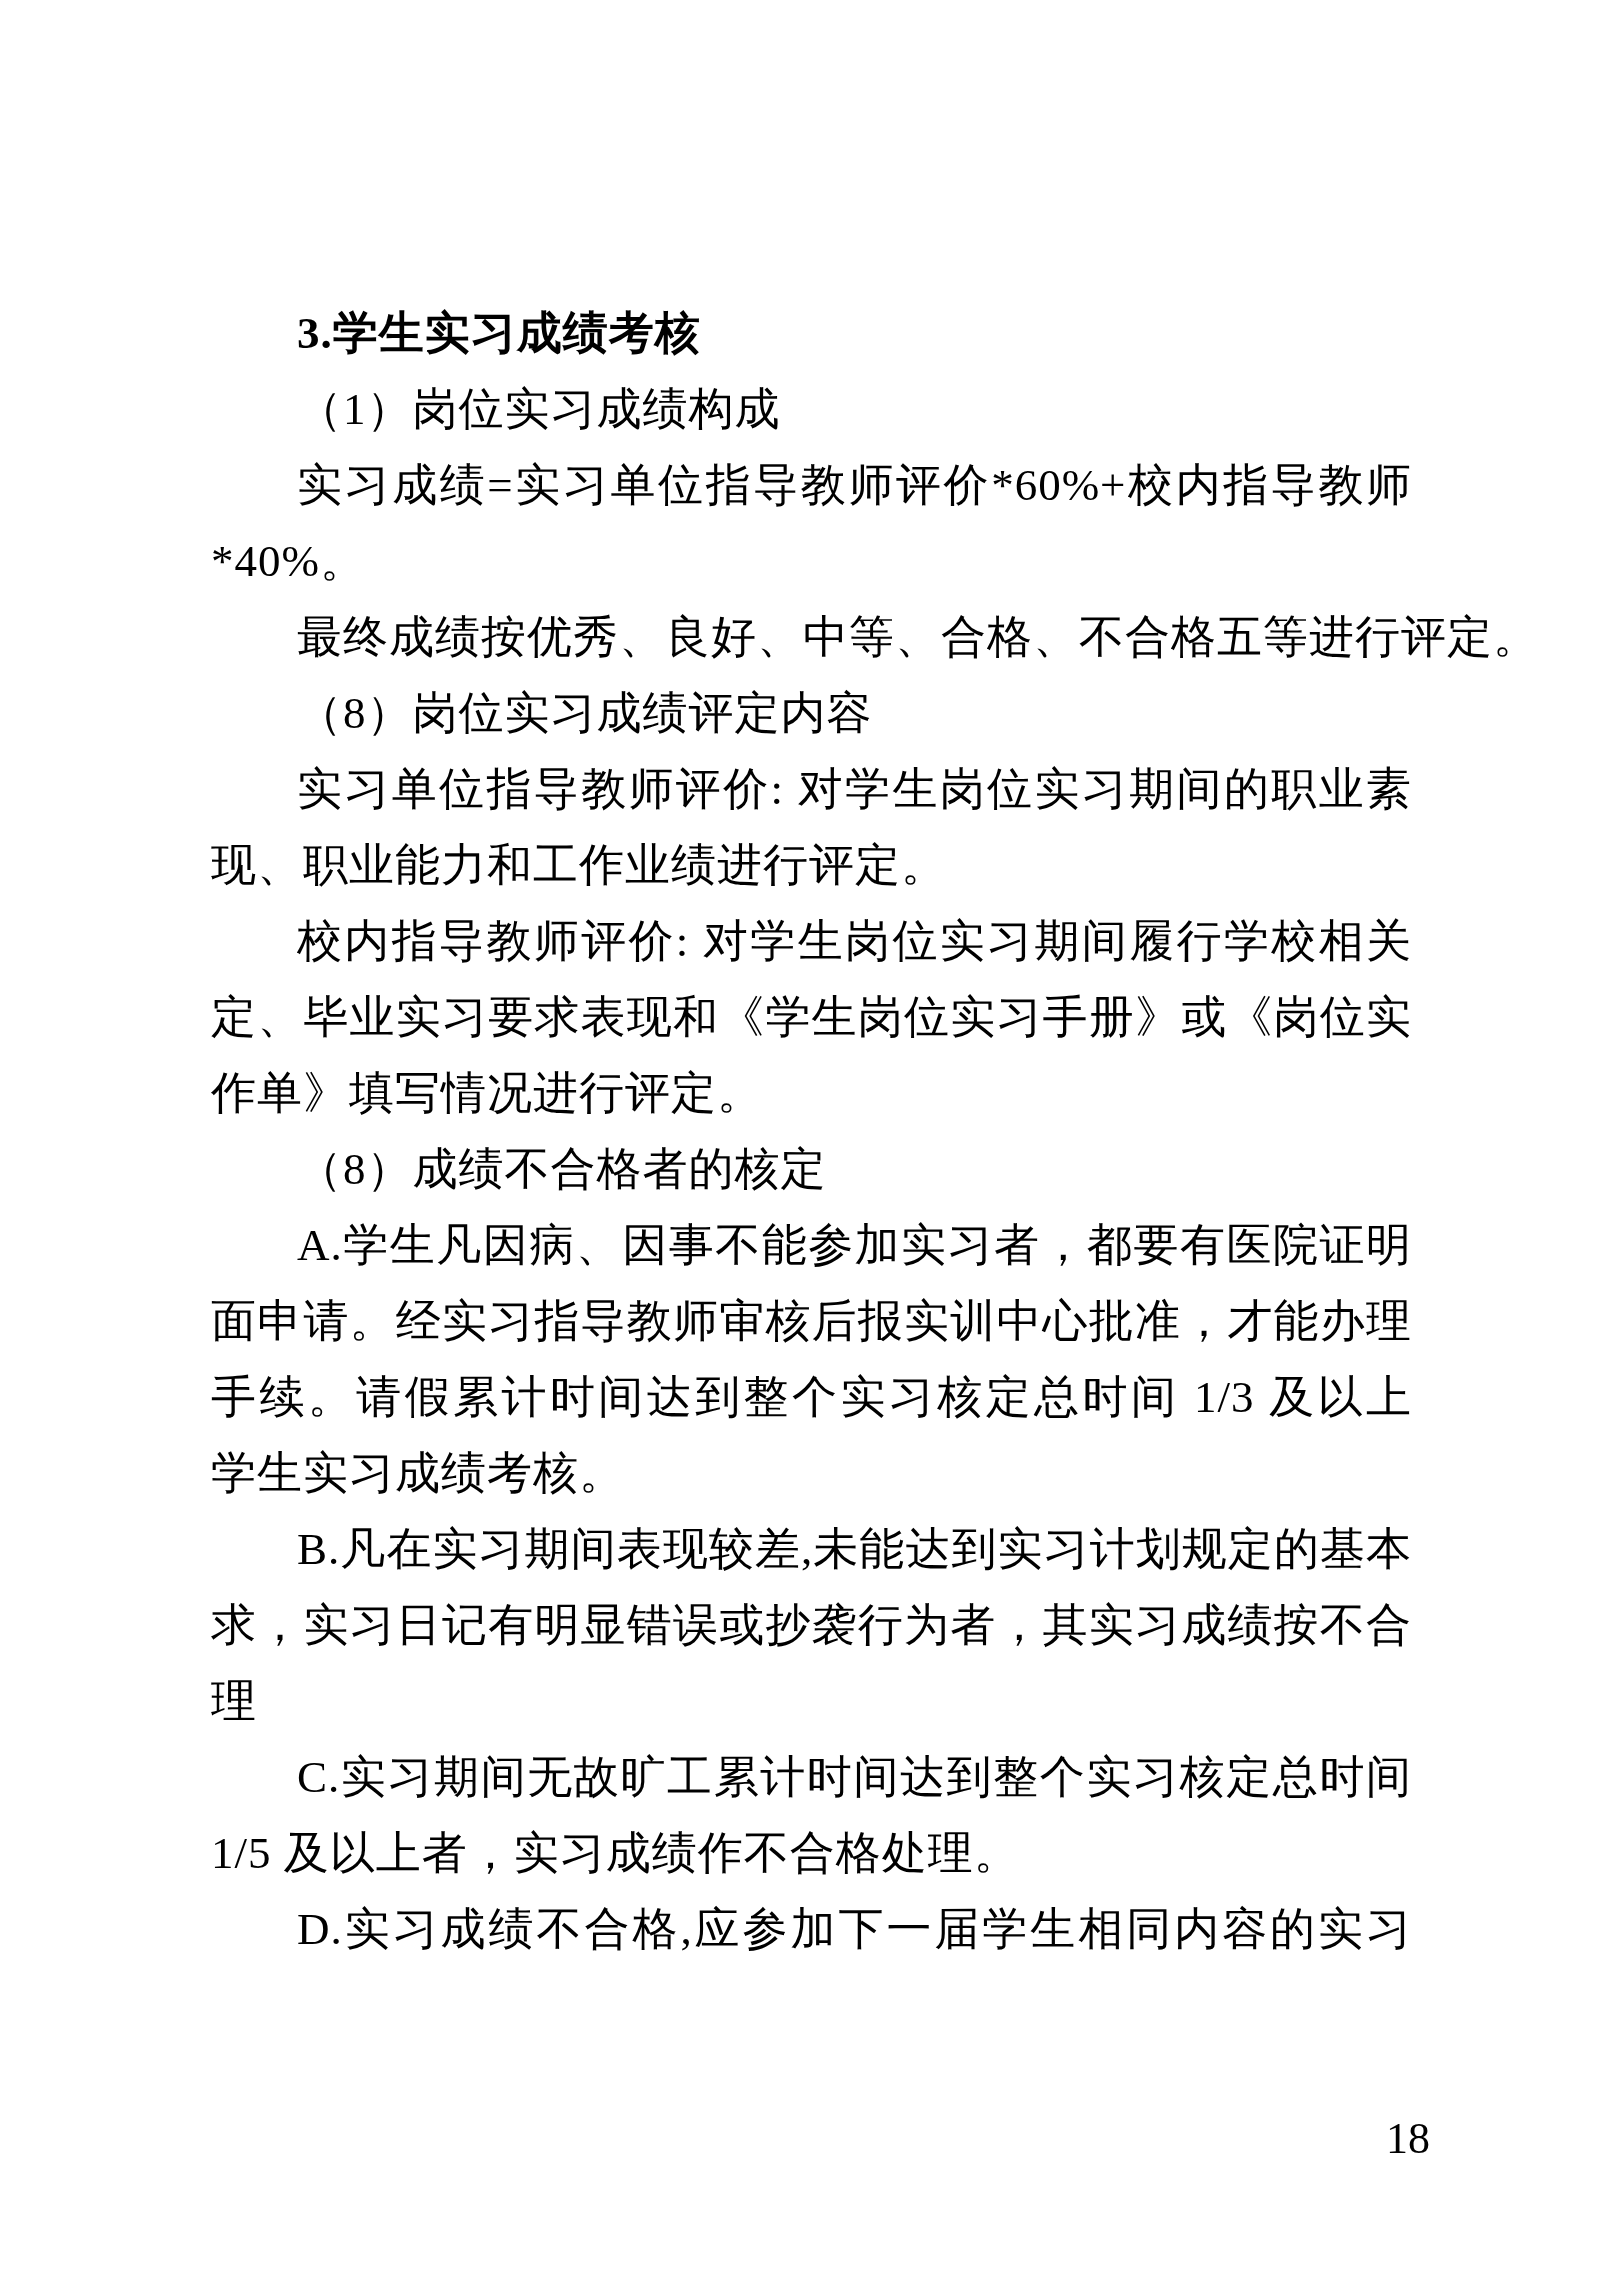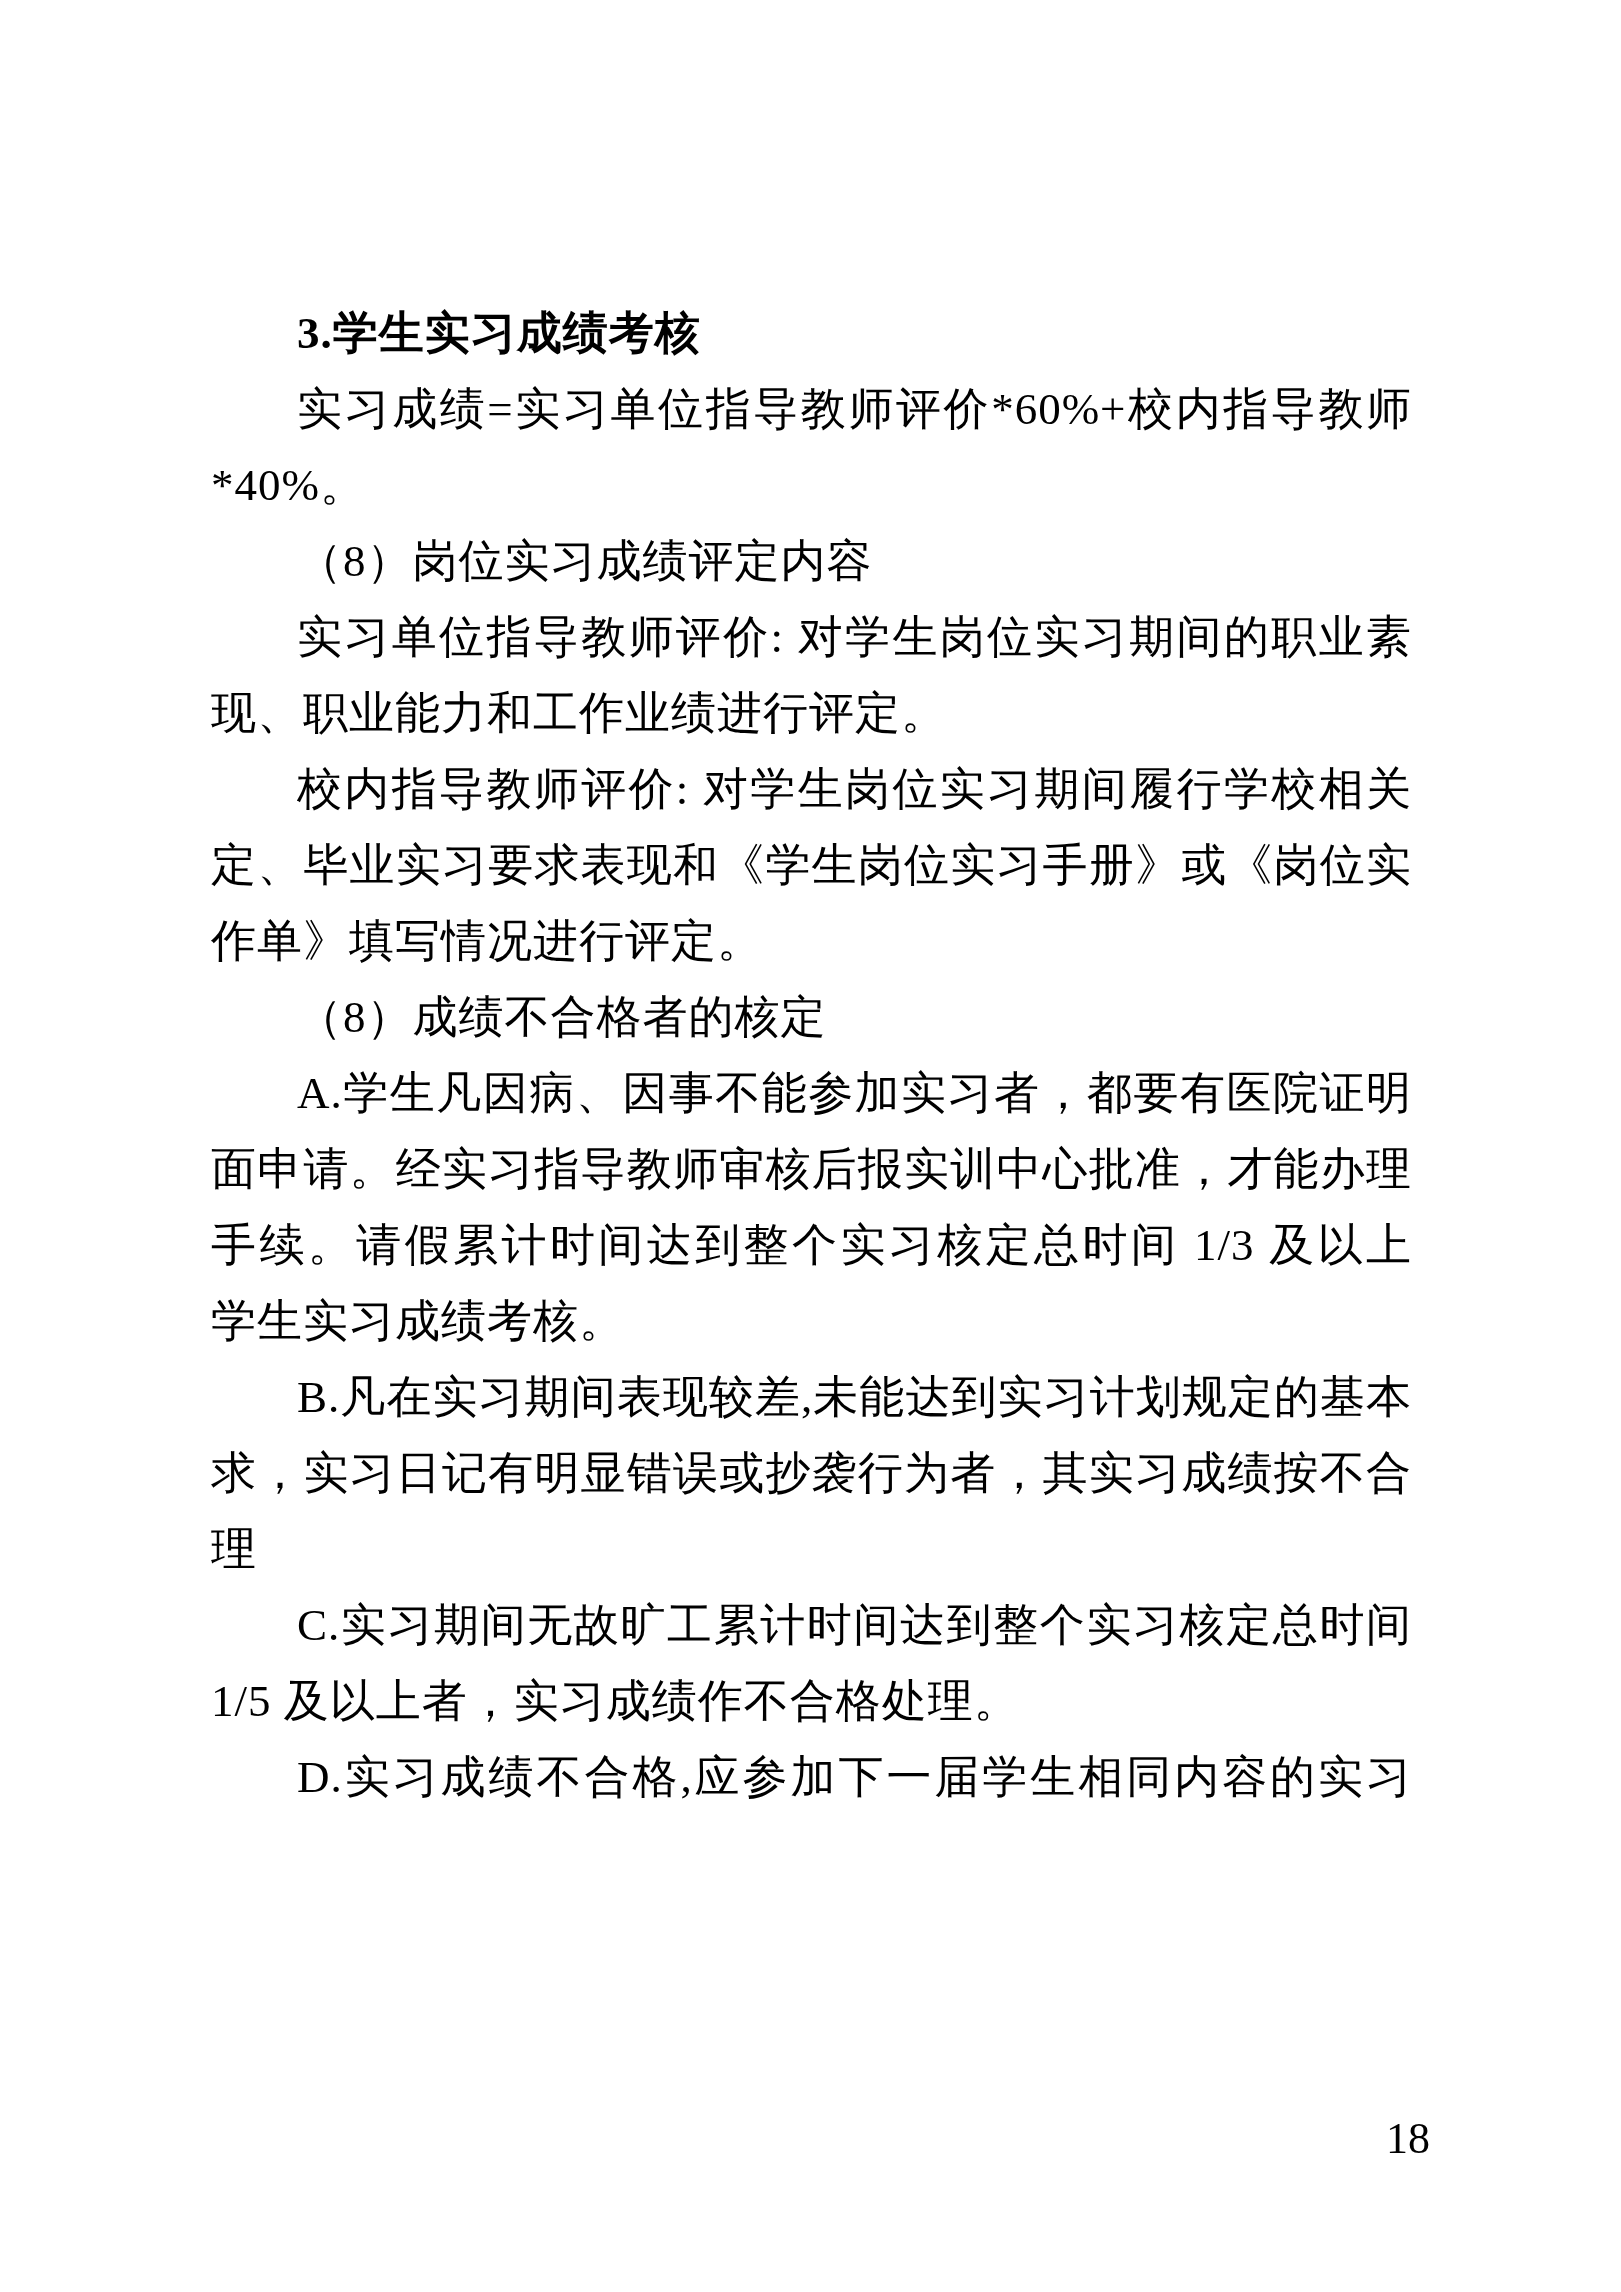--- a/index.html
+++ b/index.html
@@ -51,22 +51,24 @@
     font-family: "Liberation Serif", "DejaVu Serif", serif;
     color: #000000;
   }
 </style>
 </head>
 <body>
 
 <div class="page">
   <div class="text-block">
     <div class="line indent bold">3.学生实习成绩考核</div>
+    <div class="line indent">（1）岗位实习成绩构成</div>
     <div class="line indent j">实习成绩=实习单位指导教师评价*60%+校内指导教师评价</div>
     <div class="line">*40%。</div>
+    <div class="line indent">最终成绩按优秀、良好、中等、合格、不合格五等进行评定。</div>
     <div class="line indent">（8）岗位实习成绩评定内容</div>
     <div class="line indent j">实习单位指导教师评价: 对学生岗位实习期间的职业素质表</div>
     <div class="line">现、职业能力和工作业绩进行评定。</div>
     <div class="line indent j">校内指导教师评价: 对学生岗位实习期间履行学校相关规</div>
     <div class="line j">定、毕业实习要求表现和《学生岗位实习手册》或《岗位实习工</div>
     <div class="line">作单》填写情况进行评定。</div>
     <div class="line indent">（8）成绩不合格者的核定</div>
     <div class="line indent j">A.学生凡因病、因事不能参加实习者，都要有医院证明或书</div>
     <div class="line j">面申请。经实习指导教师审核后报实训中心批准，才能办理请假</div>
     <div class="line j">手续。请假累计时间达到整个实习核定总时间 1/3 及以上者，实</div>

